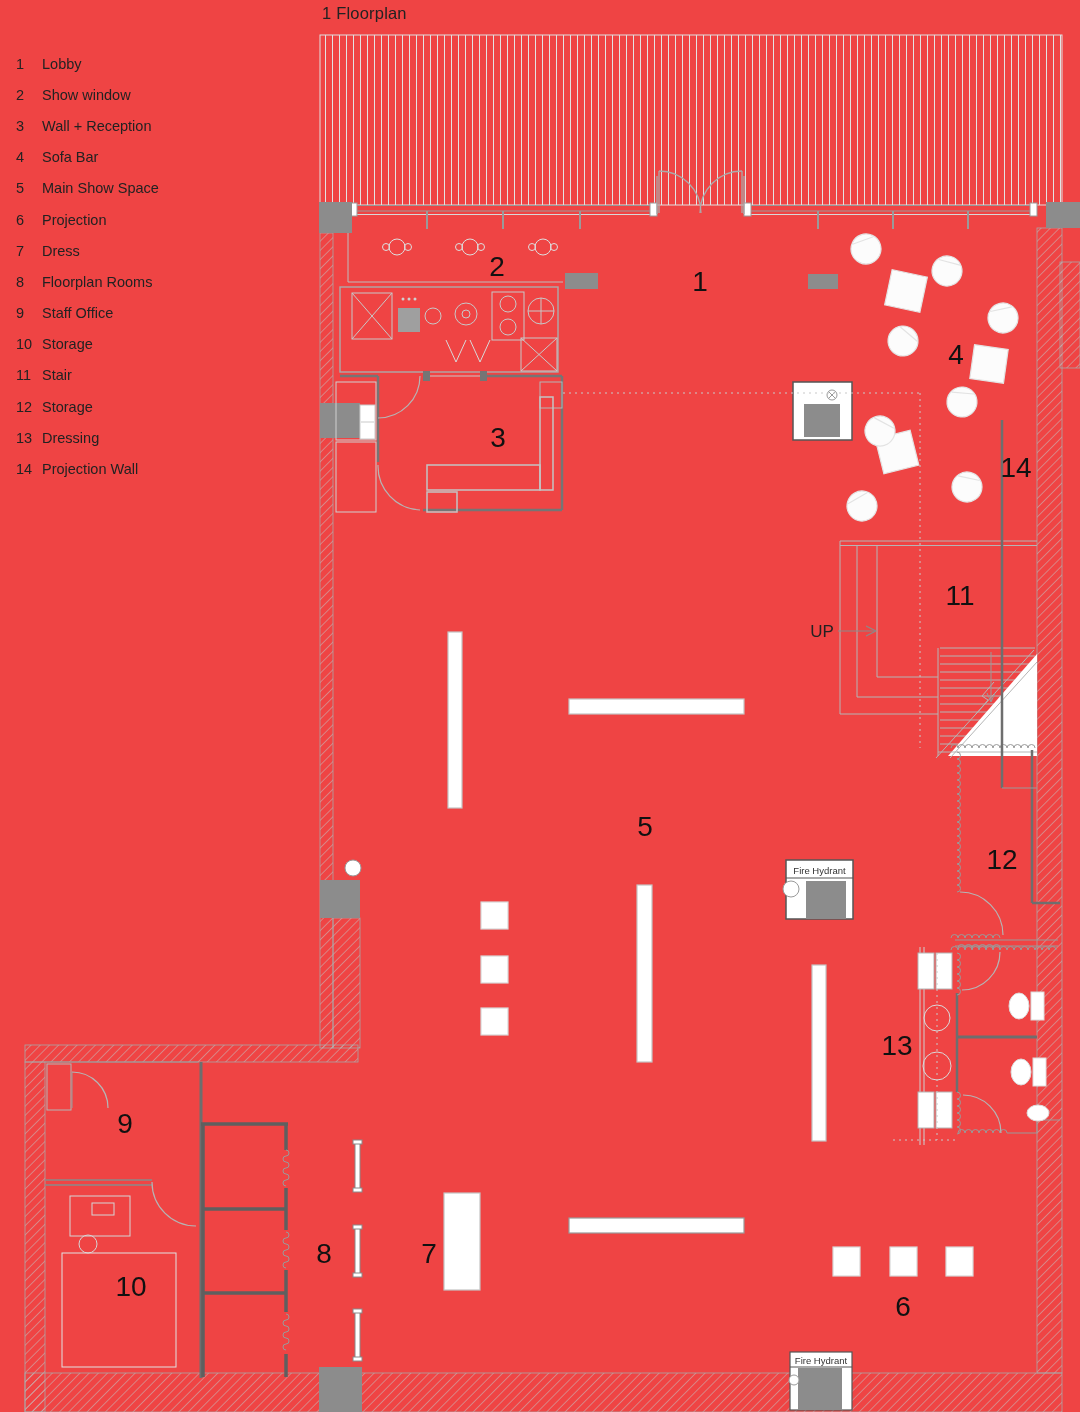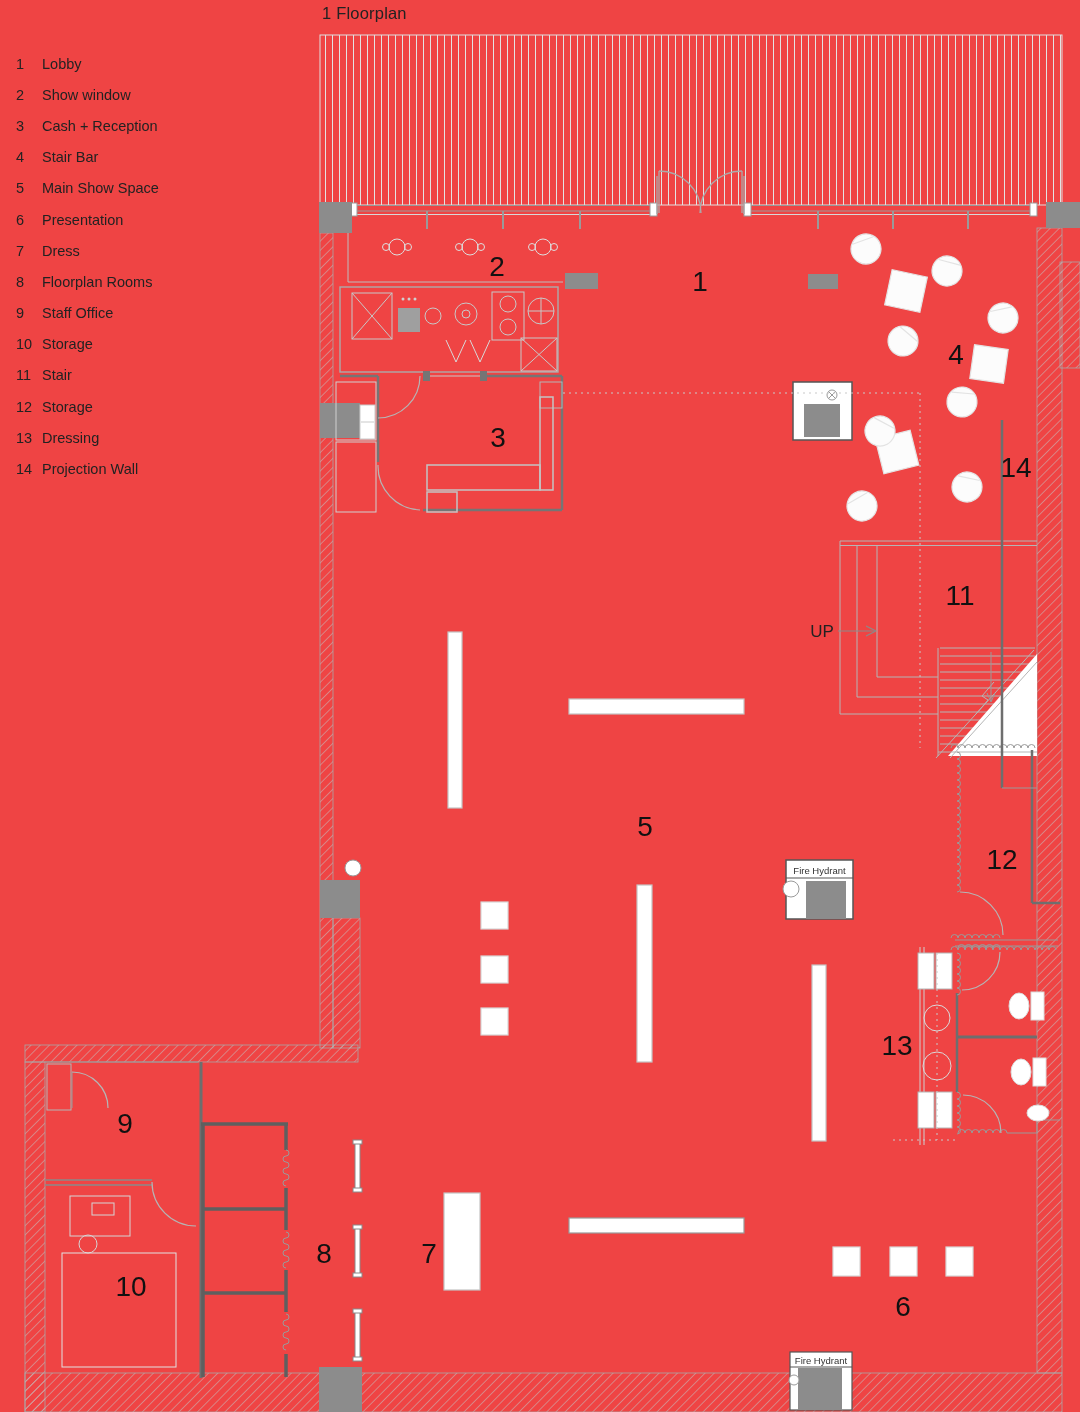--- a/index.html
+++ b/index.html
@@ -32,33 +32,33 @@
     <div class="lg-row">
         <span class="lg-num">1</span>
         <span class="lg-lab">Lobby</span>
       </div>
     <div class="lg-row">
         <span class="lg-num">2</span>
         <span class="lg-lab">Show window</span>
       </div>
     <div class="lg-row">
         <span class="lg-num">3</span>
-        <span class="lg-lab">Cash + Reception</span>
+        <span class="lg-lab">Wall + Reception</span>
       </div>
     <div class="lg-row">
         <span class="lg-num">4</span>
-        <span class="lg-lab">Stair Bar</span>
+        <span class="lg-lab">Sofa Bar</span>
       </div>
     <div class="lg-row">
         <span class="lg-num">5</span>
         <span class="lg-lab">Main Show Space</span>
       </div>
     <div class="lg-row">
         <span class="lg-num">6</span>
-        <span class="lg-lab">Presentation</span>
+        <span class="lg-lab">Projection</span>
       </div>
     <div class="lg-row">
         <span class="lg-num">7</span>
         <span class="lg-lab">Dress</span>
       </div>
     <div class="lg-row">
         <span class="lg-num">8</span>
         <span class="lg-lab">Floorplan Rooms</span>
       </div>
     <div class="lg-row">

